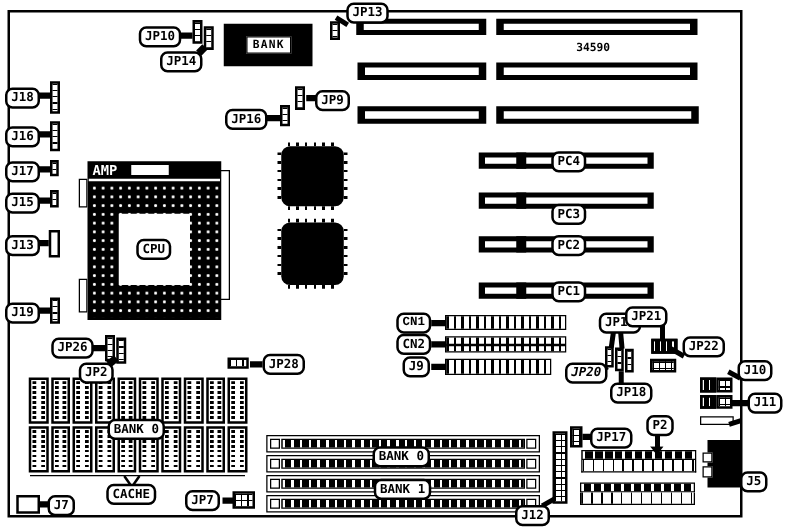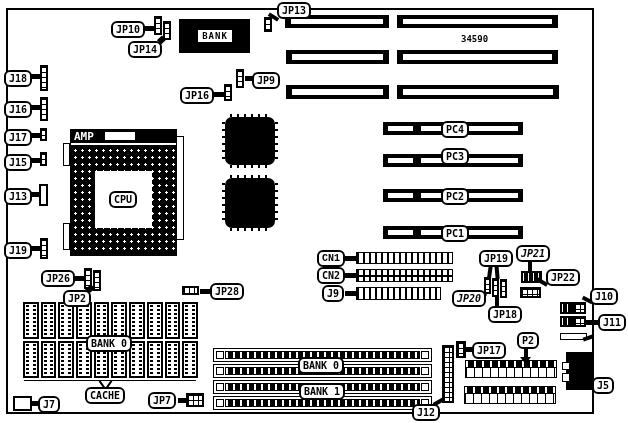--- a/index.html
+++ b/index.html
@@ -130,21 +130,21 @@
   <div class="c pcslot" style="left:383px;top:154px;width:140px;height:13px;">
       <div class="gap"></div>
     </div>
   <div class="c pcslot" style="left:383px;top:189px;width:140px;height:13px;">
       <div class="gap"></div>
     </div>
   <div class="c pcslot" style="left:383px;top:226px;width:140px;height:13px;">
       <div class="gap"></div>
     </div>
   <div class="lbl" style="left:441px;top:121px;">PC4</div>
-  <div class="lbl" style="left:441px;top:148px;">PC3</div>
+  <div class="lbl" style="left:441px;top:163px;">PC3</div>
   <div class="lbl" style="left:441px;top:188px;">PC2</div>
   <div class="lbl" style="left:441px;top:225px;">PC1</div>
 
   <div class="c hheader" style="left:356px;top:252px;width:97px;height:12px;"></div>
   <div class="c hheader mid" style="left:356px;top:269px;width:97px;height:13px;"></div>
   <div class="c hheader" style="left:356px;top:287px;width:85px;height:13px;"></div>
   <div class="lbl" style="left:317px;top:250px;font-family:Liberation Mono, monospace;">CN1</div>
   <div class="lbl" style="left:317px;top:267px;">CN2</div>
   <div class="lbl" style="left:322px;top:285px;">J9</div>
   <div class="ptr" style="left:345px;top:256px;width:11px;height:5px;"></div>
@@ -229,21 +229,21 @@
   <div class="c vjump" style="left:484px;top:277px;width:7px;height:17px;"></div>
   <div class="c vjump" style="left:492px;top:278px;width:7px;height:19px;"></div>
   <div class="c vjump" style="left:500px;top:279px;width:7px;height:19px;"></div>
   <div class="lbl" style="left:479px;top:250px;">JP19</div>
   <div class="ptr" style="left:488px;top:264px;width:4px;height:14px;transform:rotate(8deg);"></div>
   <div class="ptr" style="left:495px;top:264px;width:4px;height:15px;transform:rotate(-5deg);"></div>
   <div class="lbl" style="left:452px;top:290px;font-style:italic;">JP20</div>
   <div class="ptr" style="left:474px;top:295px;width:13px;height:4px;transform:rotate(-32deg);"></div>
   <div class="lbl" style="left:488px;top:306px;">JP18</div>
   <div class="ptr" style="left:495px;top:297px;width:4px;height:10px;"></div>
-  <div class="lbl" style="left:516px;top:245px;font-style:italic;">JP21</div>
+  <div class="lbl" style="left:500px;top:245px;">JP21</div>
   <div class="ptr" style="left:528px;top:257px;width:4px;height:15px;"></div>
   <div class="c darkgrid" style="left:521px;top:271px;width:21px;height:12px;"></div>
   <div class="c pingrid" style="left:520px;top:287px;width:21px;height:11px;"></div>
   <div class="lbl" style="left:546px;top:269px;">JP22</div>
   <div class="ptr" style="left:536px;top:280px;width:12px;height:4px;transform:rotate(30deg);"></div>
 
   <div class="c darkgrid" style="left:560px;top:302px;width:13px;height:12px;"></div>
   <div class="c pingrid" style="left:573px;top:302px;width:13px;height:12px;"></div>
   <div class="lbl" style="left:590px;top:288px;">J10</div>
   <div class="ptr" style="left:582px;top:298px;width:11px;height:4px;transform:rotate(28deg);"></div>

